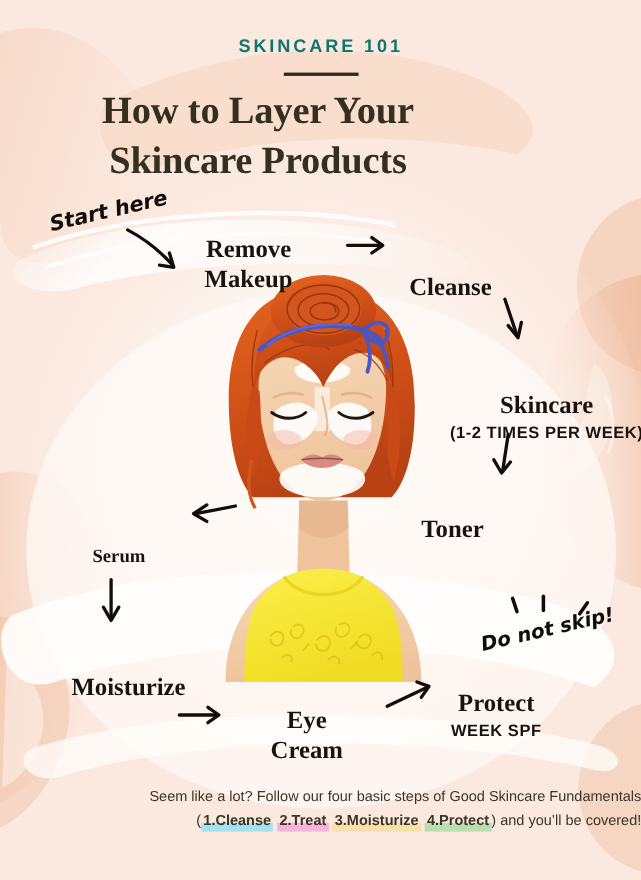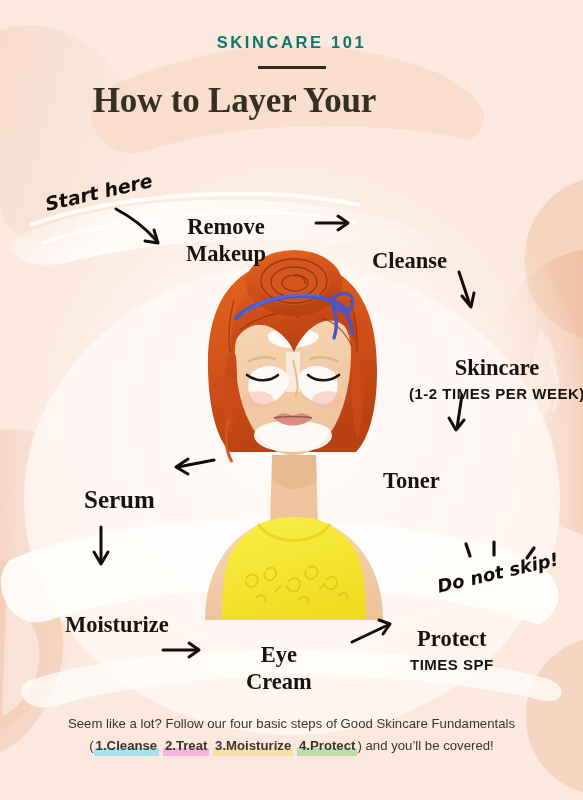--- a/index.html
+++ b/index.html
@@ -77,21 +77,21 @@
     letter-spacing:0.5px;
     color:#19130e;
     margin-top:5px;
   }
 
   #step-remove   { left:183px; top:196px; font-size:22.5px; text-align:center; }
   #step-remove .lbl { margin:0 0 3px 0; }
   #step-cleanse  { left:369px; top:230px; font-size:22.5px; }
   #step-exfoliate{ left:409px; top:337px; font-size:22.5px; text-align:center; }
   #step-toner    { left:380px; top:450px; font-size:22.5px; }
-  #step-serum    { left:81px;  top:467px; font-size:25px;text-decoration:underline; }
+  #step-serum    { left:81px;  top:477px; font-size:17px;text-decoration:underline; }
   #step-moisturize{left:62px;  top:594px; font-size:22.5px; }
   #step-eyecream { left:243px; top:624px; font-size:22.5px; text-align:center; }
   #step-eyecream .lbl { margin:0 0 3px 0; }
   #step-protect  { left:410px; top:608px; font-size:22.5px; text-align:center; }
 
   
   .hand {
     position:absolute;
     font-family:"DejaVu Sans", sans-serif;
     font-style:italic;
@@ -100,21 +100,21 @@
     white-space:nowrap;
   }
   #start-here { left:44px; top:181px; font-size:19px; transform:rotate(-13deg); }
   #do-not-skip{ left:436px; top:562px; font-size:18px; transform:rotate(-13deg); }
 
   .arrows { position:absolute; inset:0; width:583px; height:800px; pointer-events:none; }
 
   
   .footer {
     position:absolute; left:0; top:713px; width:583px;
-    text-align:center;
+    text-align:right;
     font-family:"Liberation Sans", sans-serif;
     font-size:13.2px;
     color:#3b3528;
     line-height:1.65;
   }
   .footer .l2 { font-size:13.2px; }
   .chip {
     display:inline-block; position:relative;
     padding:0 2px;
     font-weight:bold;
@@ -333,20 +333,21 @@
     </g>
   </svg>
 
   <div class="hand" id="start-here">Start here</div>
   <div class="hand" id="do-not-skip">Do not skip!</div>
 
   <div class="kicker">SKINCARE 101</div>
   <div class="kicker-rule"></div>
   <div class="headline">
     <span>How to Layer Your</span><br>
+    <span>Skincare Products</span>
   </div>
 
   <div class="step" id="step-remove">
     <span class="lbl hl-cyan">Remove</span><br>
     <span class="lbl hl-cyan">Makeup</span>
   </div>
 
   <div class="step" id="step-cleanse">
     <span class="lbl hl-cyan">Cleanse</span>
   </div>
@@ -368,21 +369,21 @@
     <span class="lbl hl-cream">Moisturize</span>
   </div>
 
   <div class="step" id="step-eyecream">
     <span class="lbl hl-cream">Eye</span><br>
     <span class="lbl hl-cream">Cream</span>
   </div>
 
   <div class="step" id="step-protect">
     <span class="lbl hl-green">Protect</span>
-    <span class="sub">TIMES SPF</span>
+    <span class="sub">WEEK SPF</span>
   </div>
 
   <div class="footer">
     <div class="l1">Seem like a lot? Follow our four basic steps of Good Skincare Fundamentals</div>
     <div class="l2"><span>(</span><span class="chip c-cyan"><span>1.</span><span>Cleanse</span></span>&nbsp;<span class="chip c-pink"><span>2.</span><span>Treat</span></span>&nbsp;<span class="chip c-cream"><span>3.</span><span>Moisturize</span></span>&nbsp;<span class="chip c-green"><span>4.</span><span>Protect</span></span><span>)</span><span> and you’ll be covered!</span></div>
   </div>
 
 </div>
 
 </body></html>

